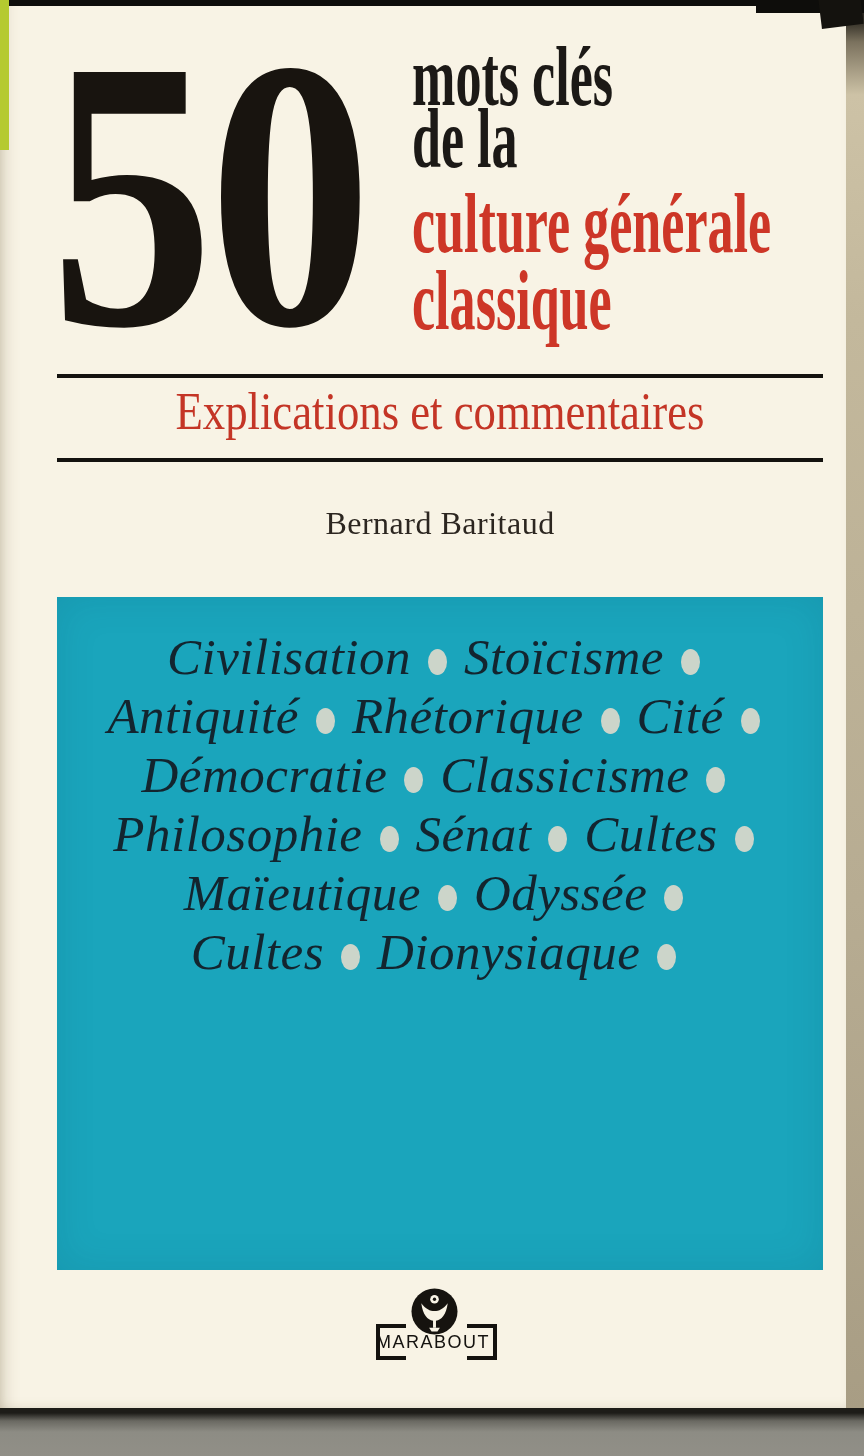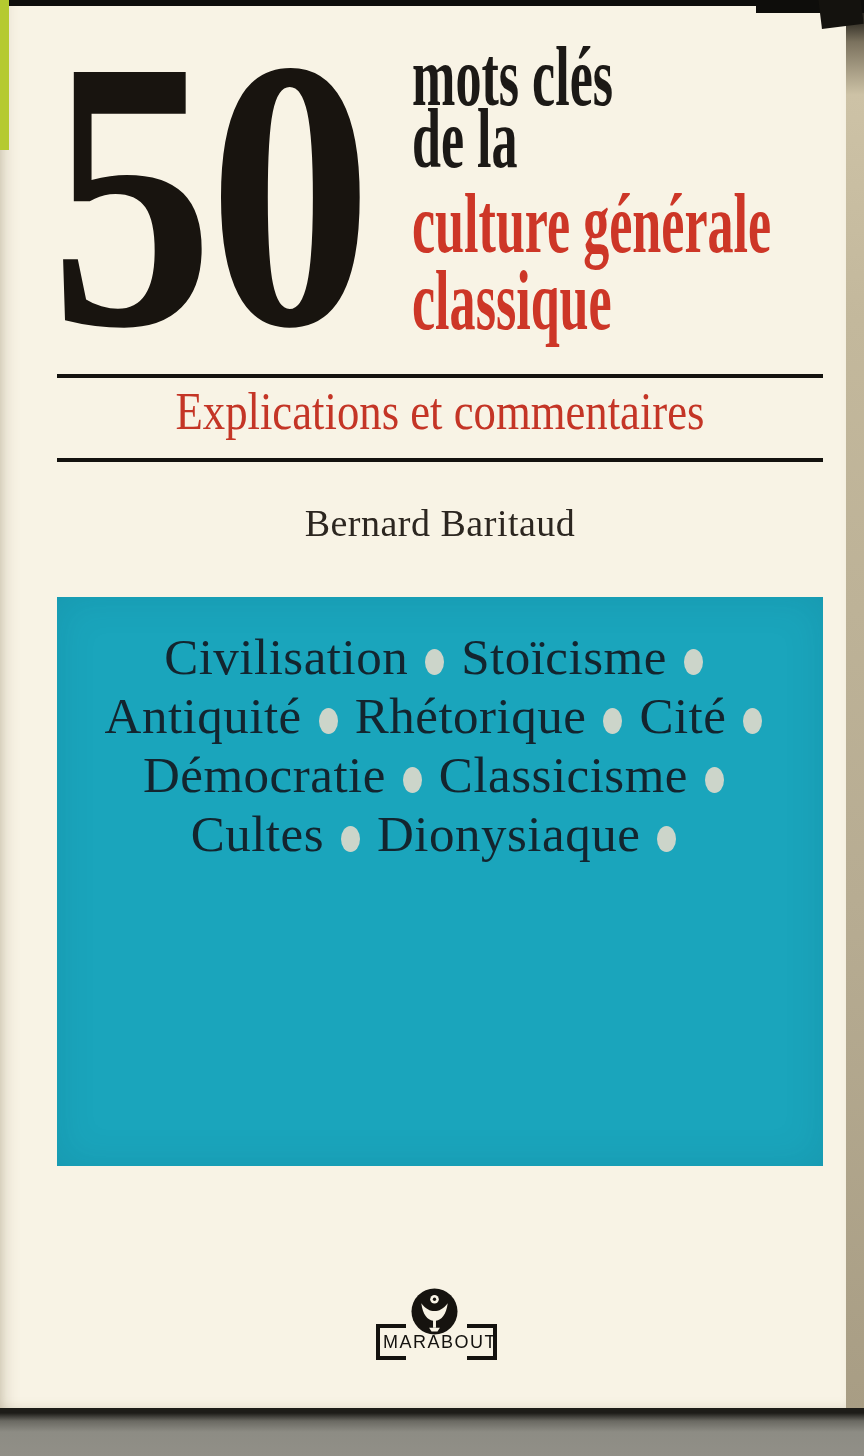--- a/index.html
+++ b/index.html
@@ -33,38 +33,38 @@
       color:#1c1916;transform:scaleX(.62);transform-origin:left top;white-space:nowrap;}
   .title-red{position:absolute;left:412px;top:185px;font-size:84px;line-height:77px;font-weight:bold;
       color:var(--accent-red);transform:scaleX(.62);transform-origin:left top;white-space:nowrap;}
 
   .rule{position:absolute;left:57px;width:766px;height:3.5px;background:#14120f;}
   .rule-top{top:374px;}
   .rule-bottom{top:458px;}
 
   .subtitle{position:absolute;left:57px;top:386px;width:766px;text-align:center;font-size:52px;line-height:52px;
       color:#c43526;transform:scaleX(.86);transform-origin:center top;white-space:nowrap;}
-  .author{position:absolute;left:57px;top:504px;width:766px;text-align:center;font-size:38px;line-height:38px;
+  .author{position:absolute;left:57px;top:504px;width:766px;text-align:center;font-size:32px;line-height:38px;
       color:#2c2620;letter-spacing:.5px;}
 
-  .panel{position:absolute;left:57px;top:597px;width:766px;height:569px;background:var(--panel-teal);
-      box-shadow:inset 0 0 40px rgba(0,60,80,.12);}
+  .panel{position:absolute;left:57px;top:597px;width:766px;height:673px;background:var(--panel-teal);
+      box-shadow:inset 0 0 40px rgba(0,60,80,.12);font-style:italic;}
   .rows{padding-top:31px;text-align:center;}
   .word-row{line-height:59px;font-size:51px;color:var(--panel-ink);letter-spacing:.5px;white-space:nowrap;}
   .word{margin:0 2px;}
   .dot{display:inline-block;width:19px;height:26px;border-radius:50%;background:var(--dot-color);
       margin:0 15px;vertical-align:-1px;}
 
   .logo{position:absolute;left:0;top:0;width:864px;}
   .logo-circle{position:absolute;left:411px;top:1288px;width:47px;height:47px;z-index:3;}
   .bracket{position:absolute;left:376px;top:1324px;width:121px;height:36px;z-index:2;}
   .bracket::before,.bracket::after{content:"";position:absolute;top:0;bottom:0;width:26px;border:4px solid #14120f;}
   .bracket::before{left:0;border-right:none;}
   .bracket::after{right:0;border-left:none;}
-  .publisher-name{position:absolute;left:376px;top:1331px;width:121px;text-align:right;z-index:4;
+  .publisher-name{position:absolute;left:376px;top:1331px;width:121px;text-align:left;z-index:4;
       font-family:"Liberation Sans", sans-serif;font-size:18px;letter-spacing:1.5px;color:#14120f;line-height:22px;}
 </style>
 </head>
 <body>
 
 <div class="scan">
 
   <div class="cover"></div>
   <div class="edge-strip"></div>
   <div class="green-strip"></div>
@@ -87,20 +87,22 @@
   <div class="subtitle">Explications et commentaires</div>
   <div class="rule rule-bottom"></div>
 
   <div class="author">Bernard Baritaud</div>
 
   <div class="panel">
     <div class="rows">
         <div class="word-row"><span class="word">Civilisation</span><span class="dot"></span><span class="word">Stoïcisme</span><span class="dot"></span></div>
         <div class="word-row"><span class="word">Antiquité</span><span class="dot"></span><span class="word">Rhétorique</span><span class="dot"></span><span class="word">Cité</span><span class="dot"></span></div>
         <div class="word-row"><span class="word">Démocratie</span><span class="dot"></span><span class="word">Classicisme</span><span class="dot"></span></div>
+        <div class="word-row"><span class="word">Philosophie</span><span class="dot"></span><span class="word">Sénat</span><span class="dot"></span><span class="word">Cultes</span><span class="dot"></span></div>
+        <div class="word-row"><span class="word">Maïeutique</span><span class="dot"></span><span class="word">Odyssée</span><span class="dot"></span></div>
         <div class="word-row"><span class="word">Cultes</span><span class="dot"></span><span class="word">Dionysiaque</span><span class="dot"></span></div>
       </div>
   </div>
 
   <div class="logo">
     <div class="bracket"></div>
     <div class="publisher-name">MARABOUT</div>
     <div class="logo-circle">
       <svg viewBox="0 0 48 48" width="47" height="47">
         <circle cx="24" cy="24" r="23.5" fill="#16130f"></circle>

